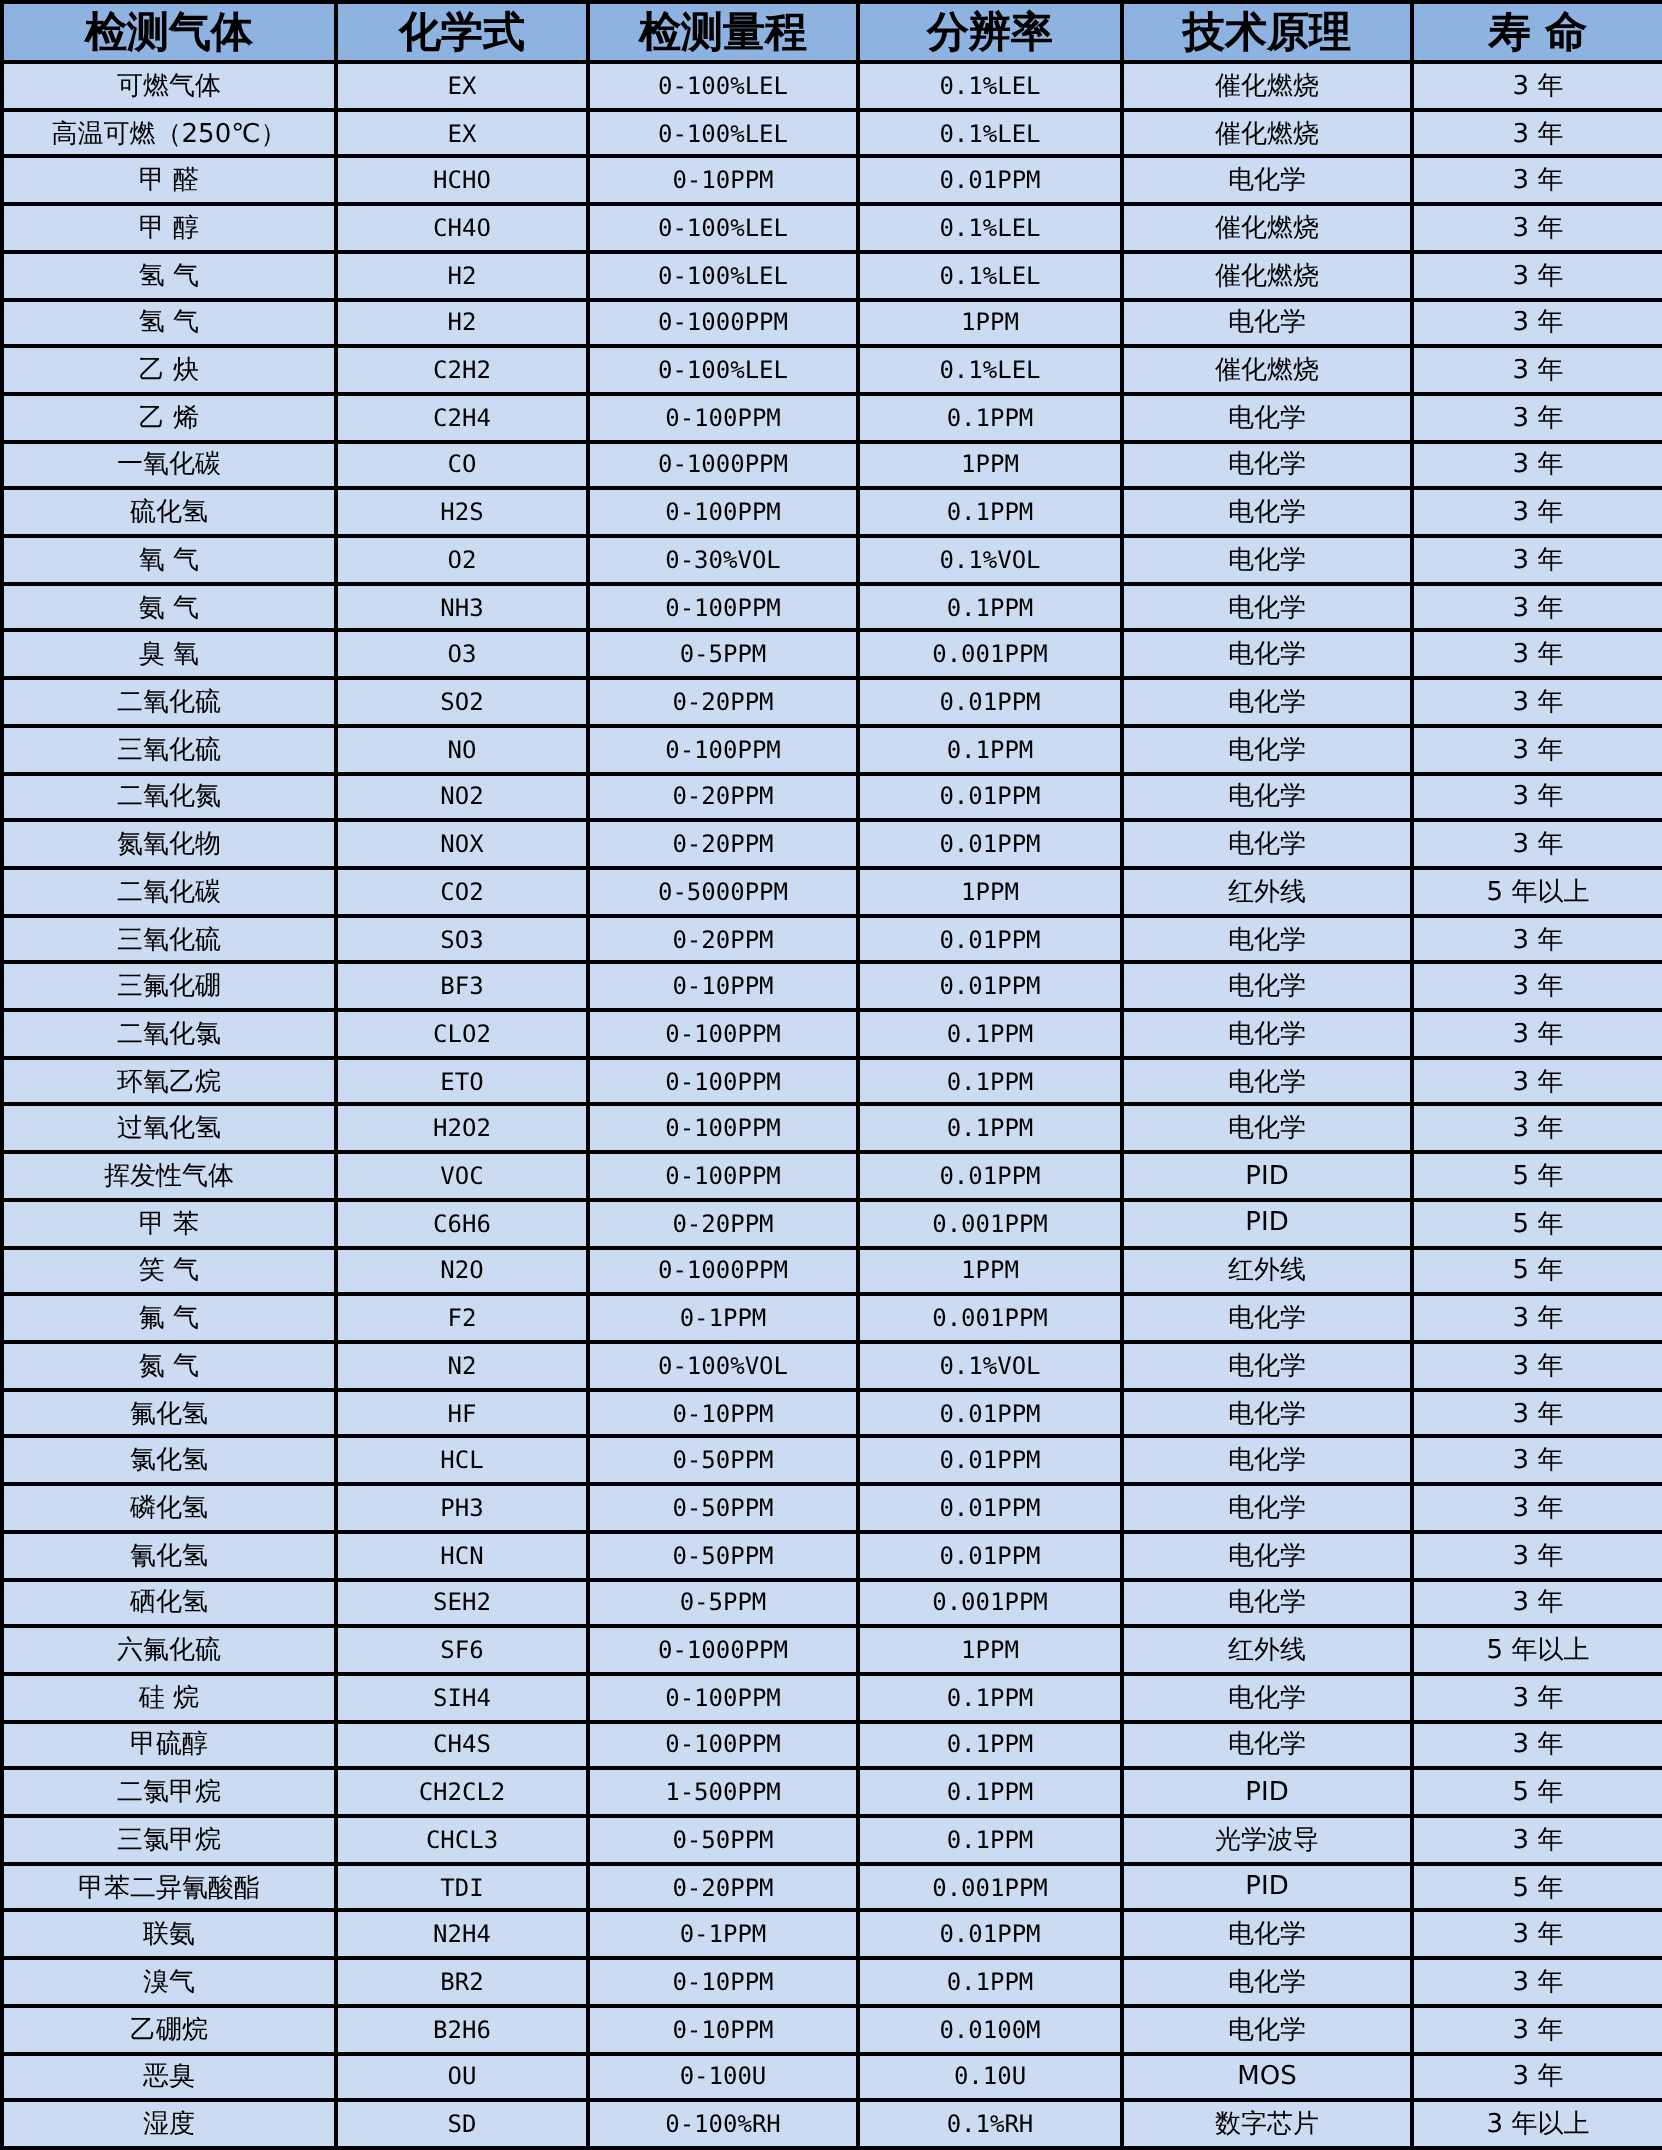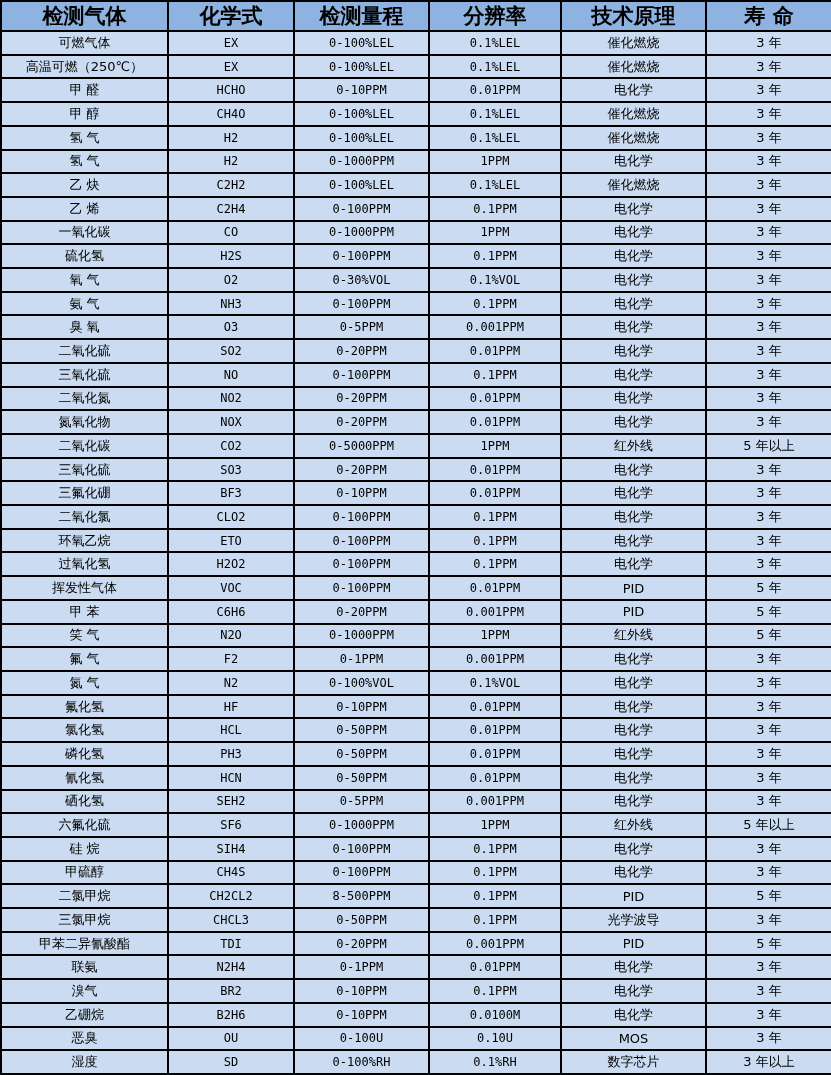--- a/index.html
+++ b/index.html
@@ -353,21 +353,21 @@
         <td class="cjk">甲硫醇</td>
         <td class="mono">CH4S</td>
         <td class="mono">0-100PPM</td>
         <td class="mono">0.1PPM</td>
         <td class="cjk">电化学</td>
         <td class="cjk">3 年</td>
       </tr>
       <tr>
         <td class="cjk">二氯甲烷</td>
         <td class="mono">CH2CL2</td>
-        <td class="mono">8-500PPM</td>
+        <td class="mono">1-500PPM</td>
         <td class="mono">0.1PPM</td>
         <td class="cjk">PID</td>
         <td class="cjk">5 年</td>
       </tr>
       <tr>
         <td class="cjk">三氯甲烷</td>
         <td class="mono">CHCL3</td>
         <td class="mono">0-50PPM</td>
         <td class="mono">0.1PPM</td>
         <td class="cjk">光学波导</td>

